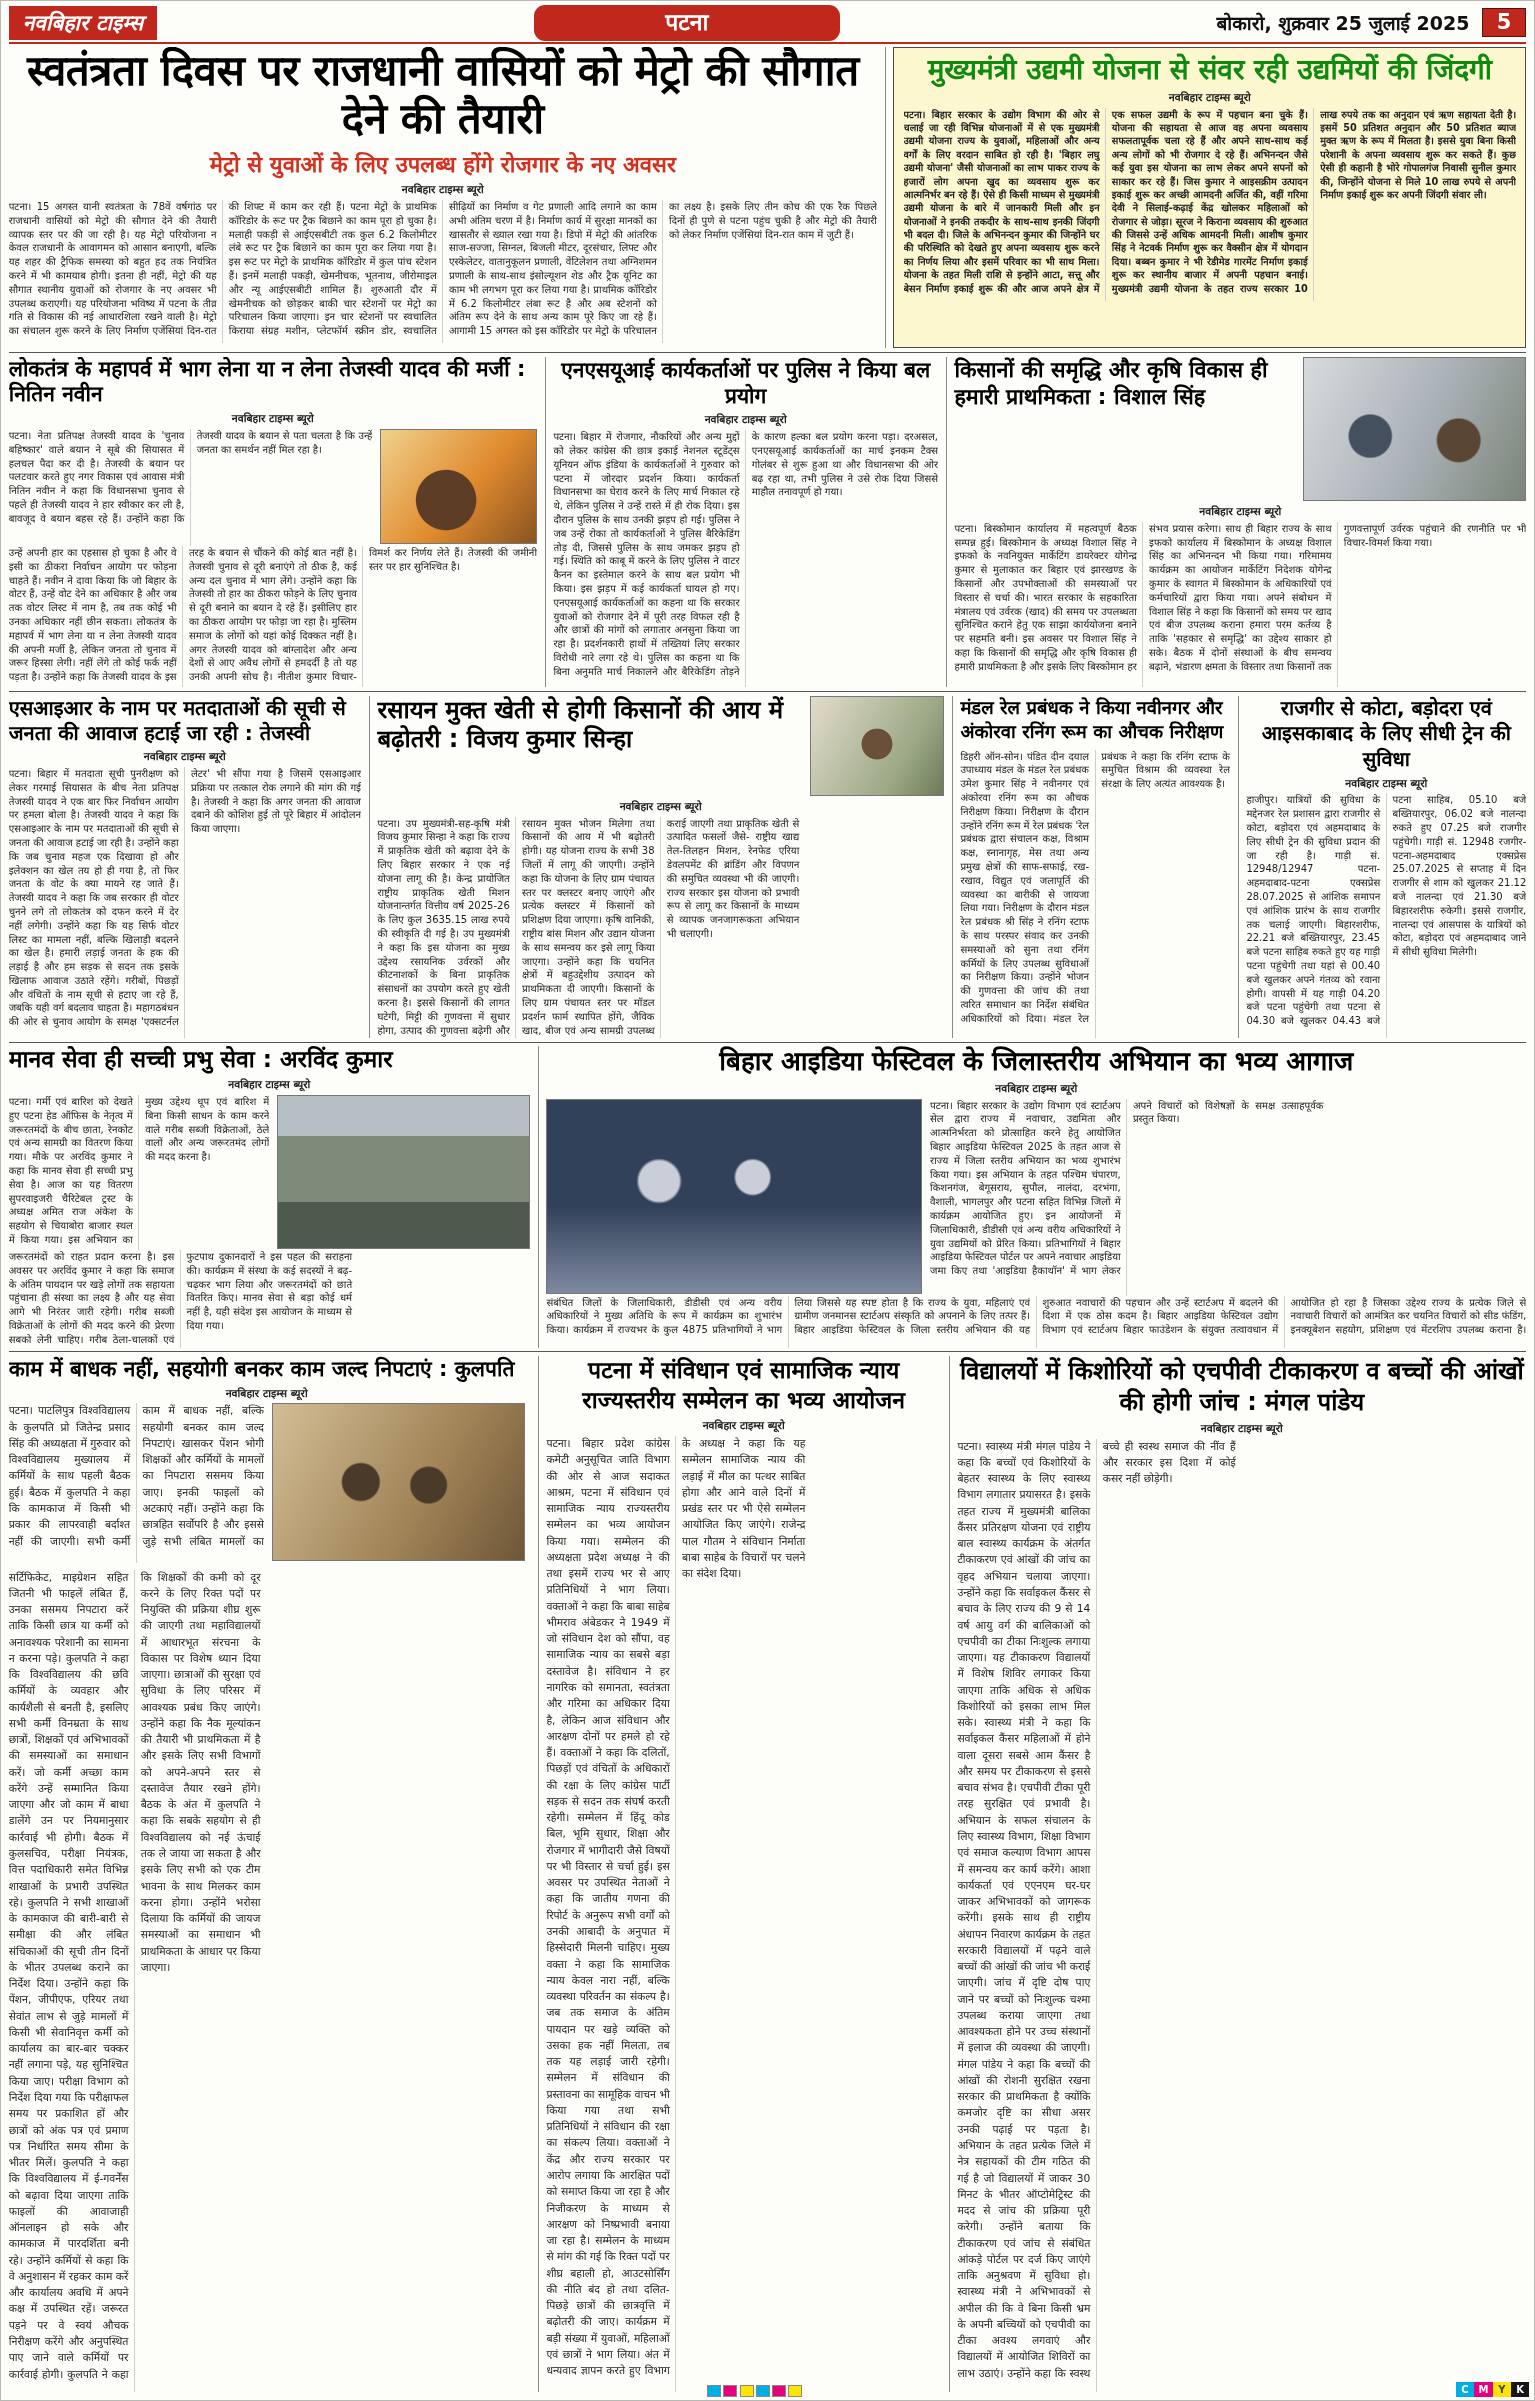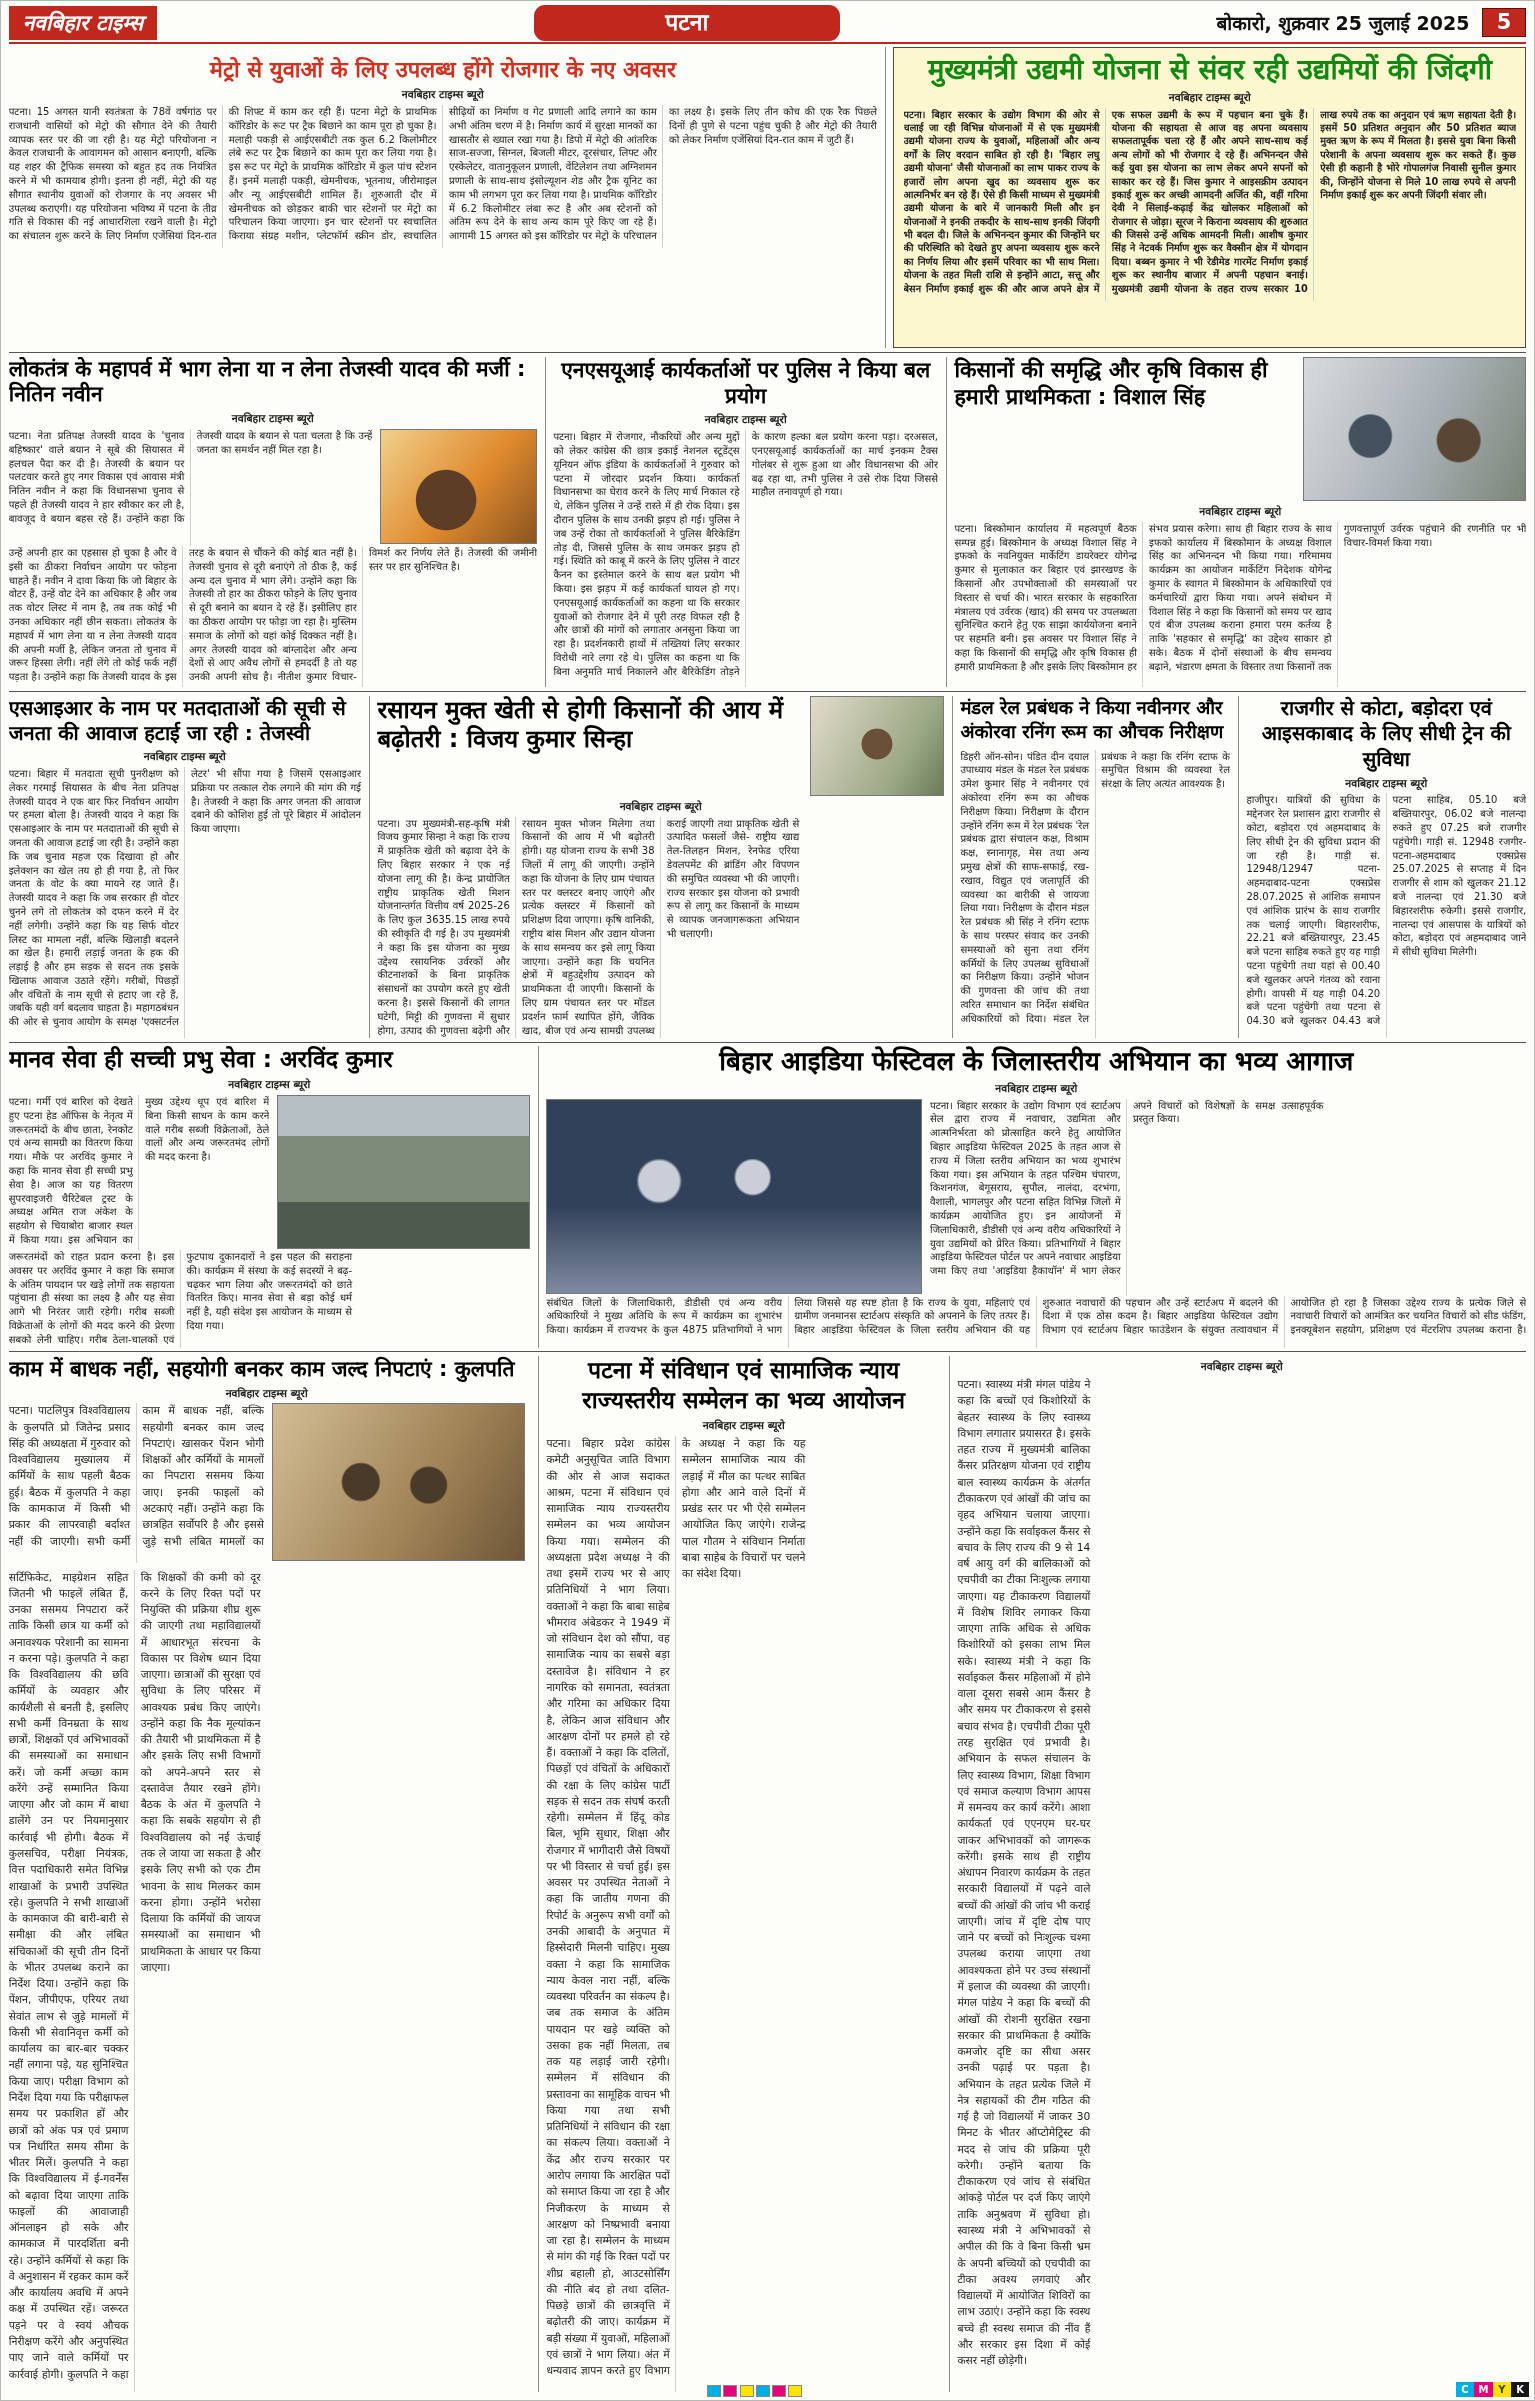--- a/index.html
+++ b/index.html
@@ -133,20 +133,21 @@
     <div class="hdr-spacer"></div>
     <div class="edition-box">पटना</div>
     <div class="hdr-spacer"></div>
     <div class="dateline">बोकारो, शुक्रवार 25 जुलाई 2025</div>
     <div class="pagenum">5</div>
   </div>
   <div class="red-rule"></div>
 
   <div class="row row1">
     <div class="art lead sep-r">
+      <h1>स्वतंत्रता दिवस पर राजधानी वासियों को मेट्रो की सौगात देने की तैयारी</h1>
       <div class="subhead">मेट्रो से युवाओं के लिए उपलब्ध होंगे रोजगार के नए अवसर</div>
       <div class="byline">नवबिहार टाइम्स ब्यूरो</div>
       <div class="body c4">पटना। 15 अगस्त यानी स्वतंत्रता के 78वें वर्षगांठ पर राजधानी वासियों को मेट्रो की सौगात देने की तैयारी व्यापक स्तर पर की जा रही है। यह मेट्रो परियोजना न केवल राजधानी के आवागमन को आसान बनाएगी, बल्कि यह शहर की ट्रैफिक समस्या को बहुत हद तक नियंत्रित करने में भी कामयाब होगी। इतना ही नहीं, मेट्रो की यह सौगात स्थानीय युवाओं को रोजगार के नए अवसर भी उपलब्ध कराएगी। यह परियोजना भविष्य में पटना के तीव्र गति से विकास की नई आधारशिला रखने वाली है। मेट्रो का संचालन शुरू करने के लिए निर्माण एजेंसियां दिन-रात की शिफ्ट में काम कर रही हैं। पटना मेट्रो के प्राथमिक कॉरिडोर के रूट पर ट्रैक बिछाने का काम पूरा हो चुका है। मलाही पकड़ी से आईएसबीटी तक कुल 6.2 किलोमीटर लंबे रूट पर ट्रैक बिछाने का काम पूरा कर लिया गया है। इस रूट पर मेट्रो के प्राथमिक कॉरिडोर में कुल पांच स्टेशन हैं। इनमें मलाही पकड़ी, खेमनीचक, भूतनाथ, जीरोमाइल और न्यू आईएसबीटी शामिल हैं। शुरुआती दौर में खेमनीचक को छोड़कर बाकी चार स्टेशनों पर मेट्रो का परिचालन किया जाएगा। इन चार स्टेशनों पर स्वचालित किराया संग्रह मशीन, प्लेटफॉर्म स्क्रीन डोर, स्वचालित सीढ़ियों का निर्माण व गेट प्रणाली आदि लगाने का काम अभी अंतिम चरण में है। निर्माण कार्य में सुरक्षा मानकों का खासतौर से ख्याल रखा गया है। डिपो में मेट्रो की आंतरिक साज-सज्जा, सिग्नल, बिजली मीटर, दूरसंचार, लिफ्ट और एस्केलेटर, वातानुकूलन प्रणाली, वेंटिलेशन तथा अग्निशमन प्रणाली के साथ-साथ इंसोल्यूशन शेड और ट्रैक यूनिट का काम भी लगभग पूरा कर लिया गया है। प्राथमिक कॉरिडोर में 6.2 किलोमीटर लंबा रूट है और अब स्टेशनों को अंतिम रूप देने के साथ अन्य काम पूरे किए जा रहे हैं। आगामी 15 अगस्त को इस कॉरिडोर पर मेट्रो के परिचालन का लक्ष्य है। इसके लिए तीन कोच की एक रैक पिछले दिनों ही पुणे से पटना पहुंच चुकी है और मेट्रो की तैयारी को लेकर निर्माण एजेंसियां दिन-रात काम में जुटी हैं।</div>
     </div>
     <div class="art udyami">
       <h2>मुख्यमंत्री उद्यमी योजना से संवर रही उद्यमियों की जिंदगी</h2>
       <div class="byline">नवबिहार टाइम्स ब्यूरो</div>
       <div class="body c3">पटना। बिहार सरकार के उद्योग विभाग की ओर से चलाई जा रही विभिन्न योजनाओं में से एक मुख्यमंत्री उद्यमी योजना राज्य के युवाओं, महिलाओं और अन्य वर्गों के लिए वरदान साबित हो रही है। 'बिहार लघु उद्यमी योजना' जैसी योजनाओं का लाभ पाकर राज्य के हजारों लोग अपना खुद का व्यवसाय शुरू कर आत्मनिर्भर बन रहे हैं। ऐसे ही किसी माध्यम से मुख्यमंत्री उद्यमी योजना के बारे में जानकारी मिली और इन योजनाओं ने इनकी तकदीर के साथ-साथ इनकी जिंदगी भी बदल दी। जिले के अभिनन्दन कुमार की जिन्होंने घर की परिस्थिति को देखते हुए अपना व्यवसाय शुरू करने का निर्णय लिया और इसमें परिवार का भी साथ मिला। योजना के तहत मिली राशि से इन्होंने आटा, सत्तू और बेसन निर्माण इकाई शुरू की और आज अपने क्षेत्र में एक सफल उद्यमी के रूप में पहचान बना चुके हैं। योजना की सहायता से आज वह अपना व्यवसाय सफलतापूर्वक चला रहे हैं और अपने साथ-साथ कई अन्य लोगों को भी रोजगार दे रहे हैं। अभिनन्दन जैसे कई युवा इस योजना का लाभ लेकर अपने सपनों को साकार कर रहे हैं। जिस कुमार ने आइसक्रीम उत्पादन इकाई शुरू कर अच्छी आमदनी अर्जित की, वहीं गरिमा देवी ने सिलाई-कढ़ाई केंद्र खोलकर महिलाओं को रोजगार से जोड़ा। सूरज ने किराना व्यवसाय की शुरुआत की जिससे उन्हें अधिक आमदनी मिली। आशीष कुमार सिंह ने नेटवर्क निर्माण शुरू कर वैक्सीन क्षेत्र में योगदान दिया। बब्बन कुमार ने भी रेडीमेड गारमेंट निर्माण इकाई शुरू कर स्थानीय बाजार में अपनी पहचान बनाई। मुख्यमंत्री उद्यमी योजना के तहत राज्य सरकार 10 लाख रुपये तक का अनुदान एवं ऋण सहायता देती है। इसमें 50 प्रतिशत अनुदान और 50 प्रतिशत ब्याज मुक्त ऋण के रूप में मिलता है। इससे युवा बिना किसी परेशानी के अपना व्यवसाय शुरू कर सकते हैं। कुछ ऐसी ही कहानी है भोरे गोपालगंज निवासी सुनील कुमार की, जिन्होंने योजना से मिले 10 लाख रुपये से अपनी निर्माण इकाई शुरू कर अपनी जिंदगी संवार ली।</div>
     </div>
   </div>
@@ -231,20 +232,21 @@
         <div class="photo ph-kulpati"></div>
       </div>
       <div class="body c4 fill" style="margin-top:6.1px;">सर्टिफिकेट, माइग्रेशन सहित जितनी भी फाइलें लंबित हैं, उनका ससमय निपटारा करें ताकि किसी छात्र या कर्मी को अनावश्यक परेशानी का सामना न करना पड़े। कुलपति ने कहा कि विश्वविद्यालय की छवि कर्मियों के व्यवहार और कार्यशैली से बनती है, इसलिए सभी कर्मी विनम्रता के साथ छात्रों, शिक्षकों एवं अभिभावकों की समस्याओं का समाधान करें। जो कर्मी अच्छा काम करेंगे उन्हें सम्मानित किया जाएगा और जो काम में बाधा डालेंगे उन पर नियमानुसार कार्रवाई भी होगी। बैठक में कुलसचिव, परीक्षा नियंत्रक, वित्त पदाधिकारी समेत विभिन्न शाखाओं के प्रभारी उपस्थित रहे। कुलपति ने सभी शाखाओं के कामकाज की बारी-बारी से समीक्षा की और लंबित संचिकाओं की सूची तीन दिनों के भीतर उपलब्ध कराने का निर्देश दिया। उन्होंने कहा कि पेंशन, जीपीएफ, एरियर तथा सेवांत लाभ से जुड़े मामलों में किसी भी सेवानिवृत्त कर्मी को कार्यालय का बार-बार चक्कर नहीं लगाना पड़े, यह सुनिश्चित किया जाए। परीक्षा विभाग को निर्देश दिया गया कि परीक्षाफल समय पर प्रकाशित हों और छात्रों को अंक पत्र एवं प्रमाण पत्र निर्धारित समय सीमा के भीतर मिलें। कुलपति ने कहा कि विश्वविद्यालय में ई-गवर्नेंस को बढ़ावा दिया जाएगा ताकि फाइलों की आवाजाही ऑनलाइन हो सके और कामकाज में पारदर्शिता बनी रहे। उन्होंने कर्मियों से कहा कि वे अनुशासन में रहकर काम करें और कार्यालय अवधि में अपने कक्ष में उपस्थित रहें। जरूरत पड़ने पर वे स्वयं औचक निरीक्षण करेंगे और अनुपस्थित पाए जाने वाले कर्मियों पर कार्रवाई होगी। कुलपति ने कहा कि शिक्षकों की कमी को दूर करने के लिए रिक्त पदों पर नियुक्ति की प्रक्रिया शीघ्र शुरू की जाएगी तथा महाविद्यालयों में आधारभूत संरचना के विकास पर विशेष ध्यान दिया जाएगा। छात्राओं की सुरक्षा एवं सुविधा के लिए परिसर में आवश्यक प्रबंध किए जाएंगे। उन्होंने कहा कि नैक मूल्यांकन की तैयारी भी प्राथमिकता में है और इसके लिए सभी विभागों को अपने-अपने स्तर से दस्तावेज तैयार रखने होंगे। बैठक के अंत में कुलपति ने कहा कि सबके सहयोग से ही विश्वविद्यालय को नई ऊंचाई तक ले जाया जा सकता है और इसके लिए सभी को एक टीम भावना के साथ मिलकर काम करना होगा। उन्होंने भरोसा दिलाया कि कर्मियों की जायज समस्याओं का समाधान भी प्राथमिकता के आधार पर किया जाएगा।</div>
     </div>
     <div class="art a-samvidhan sep-r">
       <h2>पटना में संविधान एवं सामाजिक न्याय राज्यस्तरीय सम्मेलन का भव्य आयोजन</h2>
       <div class="byline">नवबिहार टाइम्स ब्यूरो</div>
       <div class="body c3 fill">पटना। बिहार प्रदेश कांग्रेस कमेटी अनुसूचित जाति विभाग की ओर से आज सदाकत आश्रम, पटना में संविधान एवं सामाजिक न्याय राज्यस्तरीय सम्मेलन का भव्य आयोजन किया गया। सम्मेलन की अध्यक्षता प्रदेश अध्यक्ष ने की तथा इसमें राज्य भर से आए प्रतिनिधियों ने भाग लिया। वक्ताओं ने कहा कि बाबा साहेब भीमराव अंबेडकर ने 1949 में जो संविधान देश को सौंपा, वह सामाजिक न्याय का सबसे बड़ा दस्तावेज है। संविधान ने हर नागरिक को समानता, स्वतंत्रता और गरिमा का अधिकार दिया है, लेकिन आज संविधान और आरक्षण दोनों पर हमले हो रहे हैं। वक्ताओं ने कहा कि दलितों, पिछड़ों एवं वंचितों के अधिकारों की रक्षा के लिए कांग्रेस पार्टी सड़क से सदन तक संघर्ष करती रहेगी। सम्मेलन में हिंदू कोड बिल, भूमि सुधार, शिक्षा और रोजगार में भागीदारी जैसे विषयों पर भी विस्तार से चर्चा हुई। इस अवसर पर उपस्थित नेताओं ने कहा कि जातीय गणना की रिपोर्ट के अनुरूप सभी वर्गों को उनकी आबादी के अनुपात में हिस्सेदारी मिलनी चाहिए। मुख्य वक्ता ने कहा कि सामाजिक न्याय केवल नारा नहीं, बल्कि व्यवस्था परिवर्तन का संकल्प है। जब तक समाज के अंतिम पायदान पर खड़े व्यक्ति को उसका हक नहीं मिलता, तब तक यह लड़ाई जारी रहेगी। सम्मेलन में संविधान की प्रस्तावना का सामूहिक वाचन भी किया गया तथा सभी प्रतिनिधियों ने संविधान की रक्षा का संकल्प लिया। वक्ताओं ने केंद्र और राज्य सरकार पर आरोप लगाया कि आरक्षित पदों को समाप्त किया जा रहा है और निजीकरण के माध्यम से आरक्षण को निष्प्रभावी बनाया जा रहा है। सम्मेलन के माध्यम से मांग की गई कि रिक्त पदों पर शीघ्र बहाली हो, आउटसोर्सिंग की नीति बंद हो तथा दलित-पिछड़े छात्रों की छात्रवृत्ति में बढ़ोतरी की जाए। कार्यक्रम में बड़ी संख्या में युवाओं, महिलाओं एवं छात्रों ने भाग लिया। अंत में धन्यवाद ज्ञापन करते हुए विभाग के अध्यक्ष ने कहा कि यह सम्मेलन सामाजिक न्याय की लड़ाई में मील का पत्थर साबित होगा और आने वाले दिनों में प्रखंड स्तर पर भी ऐसे सम्मेलन आयोजित किए जाएंगे। राजेन्द्र पाल गौतम ने संविधान निर्माता बाबा साहेब के विचारों पर चलने का संदेश दिया।</div>
     </div>
     <div class="art a-hpv">
+      <h2>विद्यालयों में किशोरियों को एचपीवी टीकाकरण व बच्चों की आंखों की होगी जांच : मंगल पांडेय</h2>
       <div class="byline">नवबिहार टाइम्स ब्यूरो</div>
       <div class="body c4 fill">पटना। स्वास्थ्य मंत्री मंगल पांडेय ने कहा कि बच्चों एवं किशोरियों के बेहतर स्वास्थ्य के लिए स्वास्थ्य विभाग लगातार प्रयासरत है। इसके तहत राज्य में मुख्यमंत्री बालिका कैंसर प्रतिरक्षण योजना एवं राष्ट्रीय बाल स्वास्थ्य कार्यक्रम के अंतर्गत टीकाकरण एवं आंखों की जांच का वृहद अभियान चलाया जाएगा। उन्होंने कहा कि सर्वाइकल कैंसर से बचाव के लिए राज्य की 9 से 14 वर्ष आयु वर्ग की बालिकाओं को एचपीवी का टीका निःशुल्क लगाया जाएगा। यह टीकाकरण विद्यालयों में विशेष शिविर लगाकर किया जाएगा ताकि अधिक से अधिक किशोरियों को इसका लाभ मिल सके। स्वास्थ्य मंत्री ने कहा कि सर्वाइकल कैंसर महिलाओं में होने वाला दूसरा सबसे आम कैंसर है और समय पर टीकाकरण से इससे बचाव संभव है। एचपीवी टीका पूरी तरह सुरक्षित एवं प्रभावी है। अभियान के सफल संचालन के लिए स्वास्थ्य विभाग, शिक्षा विभाग एवं समाज कल्याण विभाग आपस में समन्वय कर कार्य करेंगे। आशा कार्यकर्ता एवं एएनएम घर-घर जाकर अभिभावकों को जागरूक करेंगी। इसके साथ ही राष्ट्रीय अंधापन निवारण कार्यक्रम के तहत सरकारी विद्यालयों में पढ़ने वाले बच्चों की आंखों की जांच भी कराई जाएगी। जांच में दृष्टि दोष पाए जाने पर बच्चों को निःशुल्क चश्मा उपलब्ध कराया जाएगा तथा आवश्यकता होने पर उच्च संस्थानों में इलाज की व्यवस्था की जाएगी। मंगल पांडेय ने कहा कि बच्चों की आंखों की रोशनी सुरक्षित रखना सरकार की प्राथमिकता है क्योंकि कमजोर दृष्टि का सीधा असर उनकी पढ़ाई पर पड़ता है। अभियान के तहत प्रत्येक जिले में नेत्र सहायकों की टीम गठित की गई है जो विद्यालयों में जाकर 30 मिनट के भीतर ऑप्टोमेट्रिस्ट की मदद से जांच की प्रक्रिया पूरी करेगी। उन्होंने बताया कि टीकाकरण एवं जांच से संबंधित आंकड़े पोर्टल पर दर्ज किए जाएंगे ताकि अनुश्रवण में सुविधा हो। स्वास्थ्य मंत्री ने अभिभावकों से अपील की कि वे बिना किसी भ्रम के अपनी बच्चियों को एचपीवी का टीका अवश्य लगवाएं और विद्यालयों में आयोजित शिविरों का लाभ उठाएं। उन्होंने कहा कि स्वस्थ बच्चे ही स्वस्थ समाज की नींव हैं और सरकार इस दिशा में कोई कसर नहीं छोड़ेगी।</div>
     </div>
   </div>
 
   <div class="print-marks">
     <div class="cal-strip">
       <span class="sq sq-c"></span>
       <span class="sq sq-m"></span>
       <span class="sq sq-y"></span>

